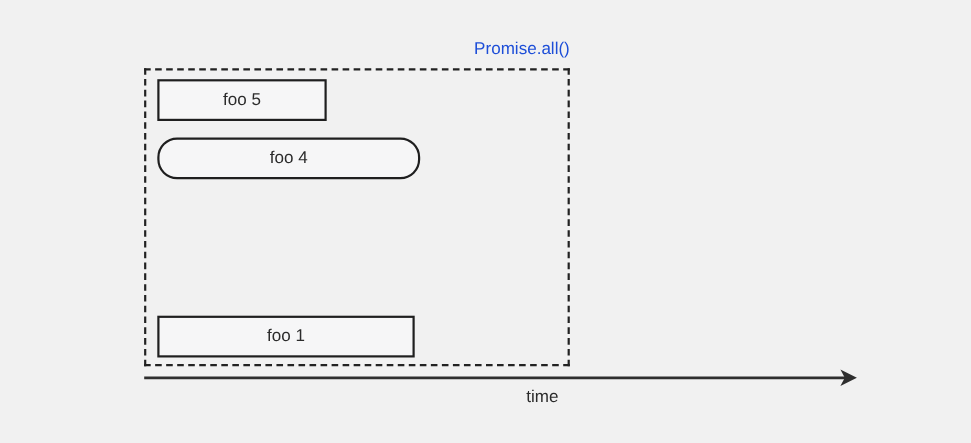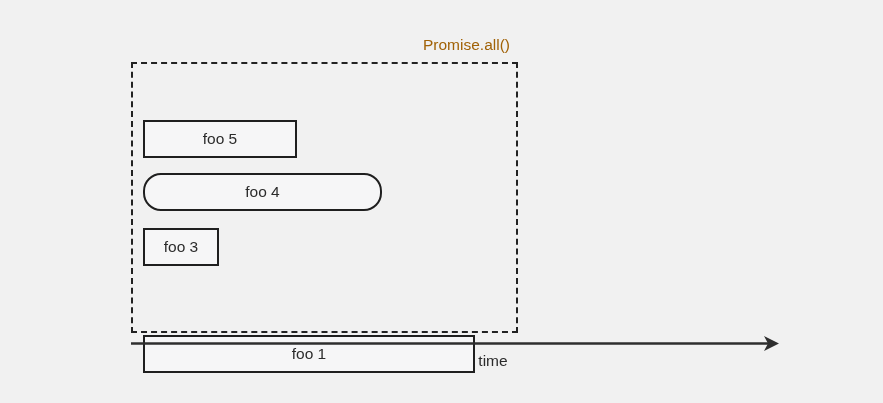--- a/index.html
+++ b/index.html
@@ -17,21 +17,22 @@
     overflow: hidden;
   }
   .group-label {
     position: absolute;
     top: 36px;
     left: 423px;
     width: 95px;
     font-size: 15.5px;
     line-height: 1.2;
     white-space: nowrap;
-    color: #a16207;
+    color: #1d4ed8;
+    text-align: right;
   }
   .dashed-box {
     position: absolute;
     left: 131px;
     top: 62px;
     width: 387px;
     height: 271px;
     box-sizing: border-box;
     border: 2.5px dashed #222222;
     background: transparent;
@@ -41,21 +42,20 @@
     left: 143px;
     height: 38px;
     box-sizing: border-box;
     border: 2.5px solid #1f1f1f;
     background: #f6f6f7;
     display: flex;
     align-items: center;
     justify-content: center;
     font-size: 15.5px;
     color: #2b2b2b;
-    margin-top: 48px;
   }
   .bar-0 { top: 72px; }
   .bar-1 { top: 125px; border-radius: 18px; }
   .bar-2 { top: 180px; }
   .bar-3 { top: 233px; }
   .bar-4 { top: 287px; }
   .time-axis {
     position: absolute;
     left: 131px;
     top: 333px;
@@ -79,24 +79,23 @@
 <div class="canvas">
 
   <div class="group-label">Promise.all()</div>
 
   <div class="dashed-box"></div>
 
   <div class="bar bar-0" style="width: 154px;">foo 5</div>
 
   <div class="bar bar-1" style="width: 239px;">foo 4</div>
 
-  <div class="bar bar-2" style="width: 76px;">foo 3</div>
 
 
-  <div class="bar bar-4" style="width: 332px;">foo 1</div>
+  <div class="bar bar-4" style="width: 234px;">foo 1</div>
 
   <svg class="time-axis" viewBox="0 0 650 21" aria-hidden="true">
     <line x1="0" y1="10.5" x2="640" y2="10.5" stroke="#2e2e2e" stroke-width="2.6"></line>
     <path d="M 633,3 L 648,10.5 L 633,18 L 637,10.5 Z" fill="#2e2e2e"></path>
   </svg>
 
   <div class="axis-label">time</div>
 
 </div>
 

